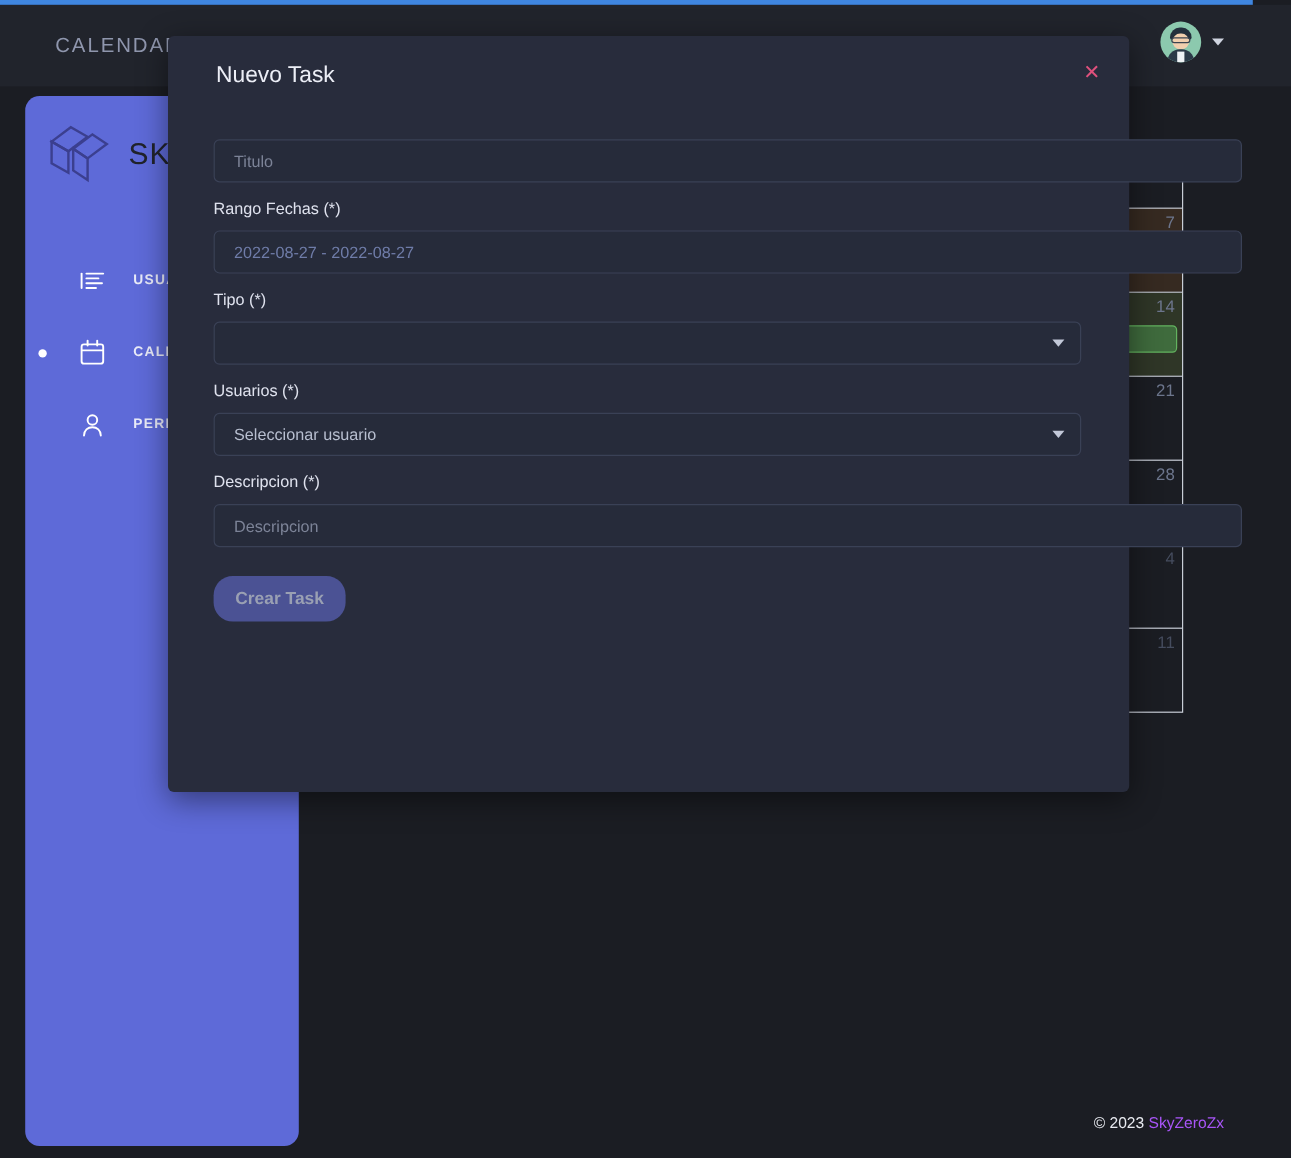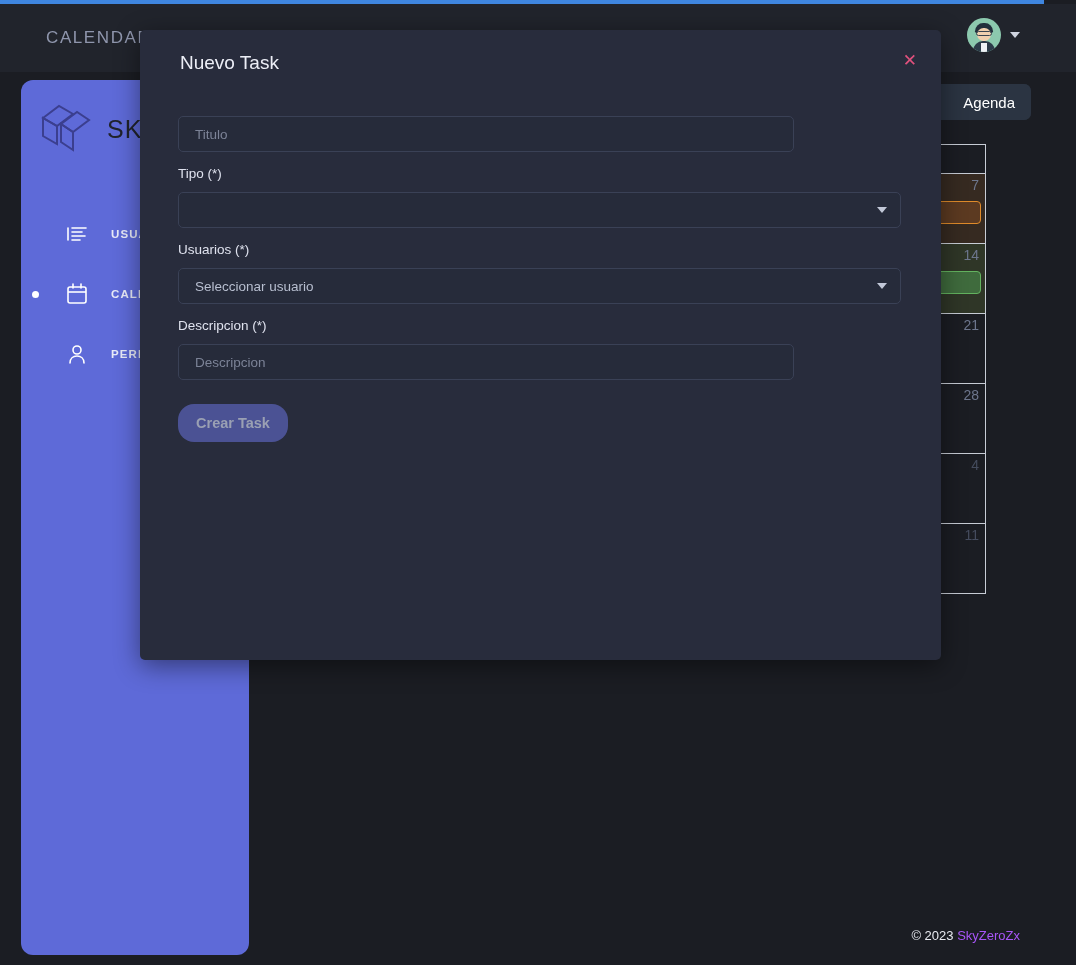--- a/index.html
+++ b/index.html
@@ -297,21 +297,21 @@
   .field { margin-bottom: 14px; }
   .field-label {
     display: block;
     font-size: 13.5px;
     color: #dfe2ee;
     margin-bottom: 11px;
     font-weight: 400;
   }
   .field-input {
     display: block;
-    width: 616px;
+    width: 857px;
     height: 36px;
     background: #262b3a;
     border: 1px solid #3a4156;
     border-radius: 5px;
     color: #cdd2e0;
     font-size: 13.5px;
     padding: 0 16px;
     font-family: "Liberation Sans", sans-serif;
     outline: none;
   }
@@ -424,24 +424,20 @@
           <path d="M5 21 C5 16.5 8.2 14 12 14 C15.8 14 19 16.5 19 21" fill="none" stroke="#ffffff" stroke-width="1.6" stroke-linecap="round"></path>
         </svg>
         <span class="nav-label">PERFIL</span>
       </div>
 
     </div>
   </div>
 
   <div class="calendar-area">
 
-    <div class="cal-tabs">
-      <div class="cal-tab">a</div>
-      <div class="cal-tab active">Agenda</div>
-    </div>
 
     <div class="cal-grid">
       <div class="cal-head-row">
         <div class="cal-head-cell">dom</div>
       </div>
 
       <div class="cal-week">
         <div class="cal-cell tinted-orange">
           <span class="cal-daynum">7</span>
           <div class="cal-event orange">CREATE</div>
@@ -489,20 +485,24 @@
   <div class="modal">
     <div class="modal-title">Nuevo Task</div>
     <button class="modal-close">✕</button>
 
     <div class="modal-body">
 
       <div class="field">
         <input class="field-input" type="text" placeholder="Titulo" style="">
       </div>
 
+      <div class="field">
+        <label class="field-label">Rango Fechas (*)</label>
+        <input class="field-input daterange" type="text" placeholder="2022-08-27 - 2022-08-27" style="">
+      </div>
 
       <div class="field">
         <label class="field-label">Tipo (*)</label>
         <div class="select-wrap">
           <select class="field-select">
             <option></option>
           </select>
           <span class="select-arrow"></span>
         </div>
       </div>

